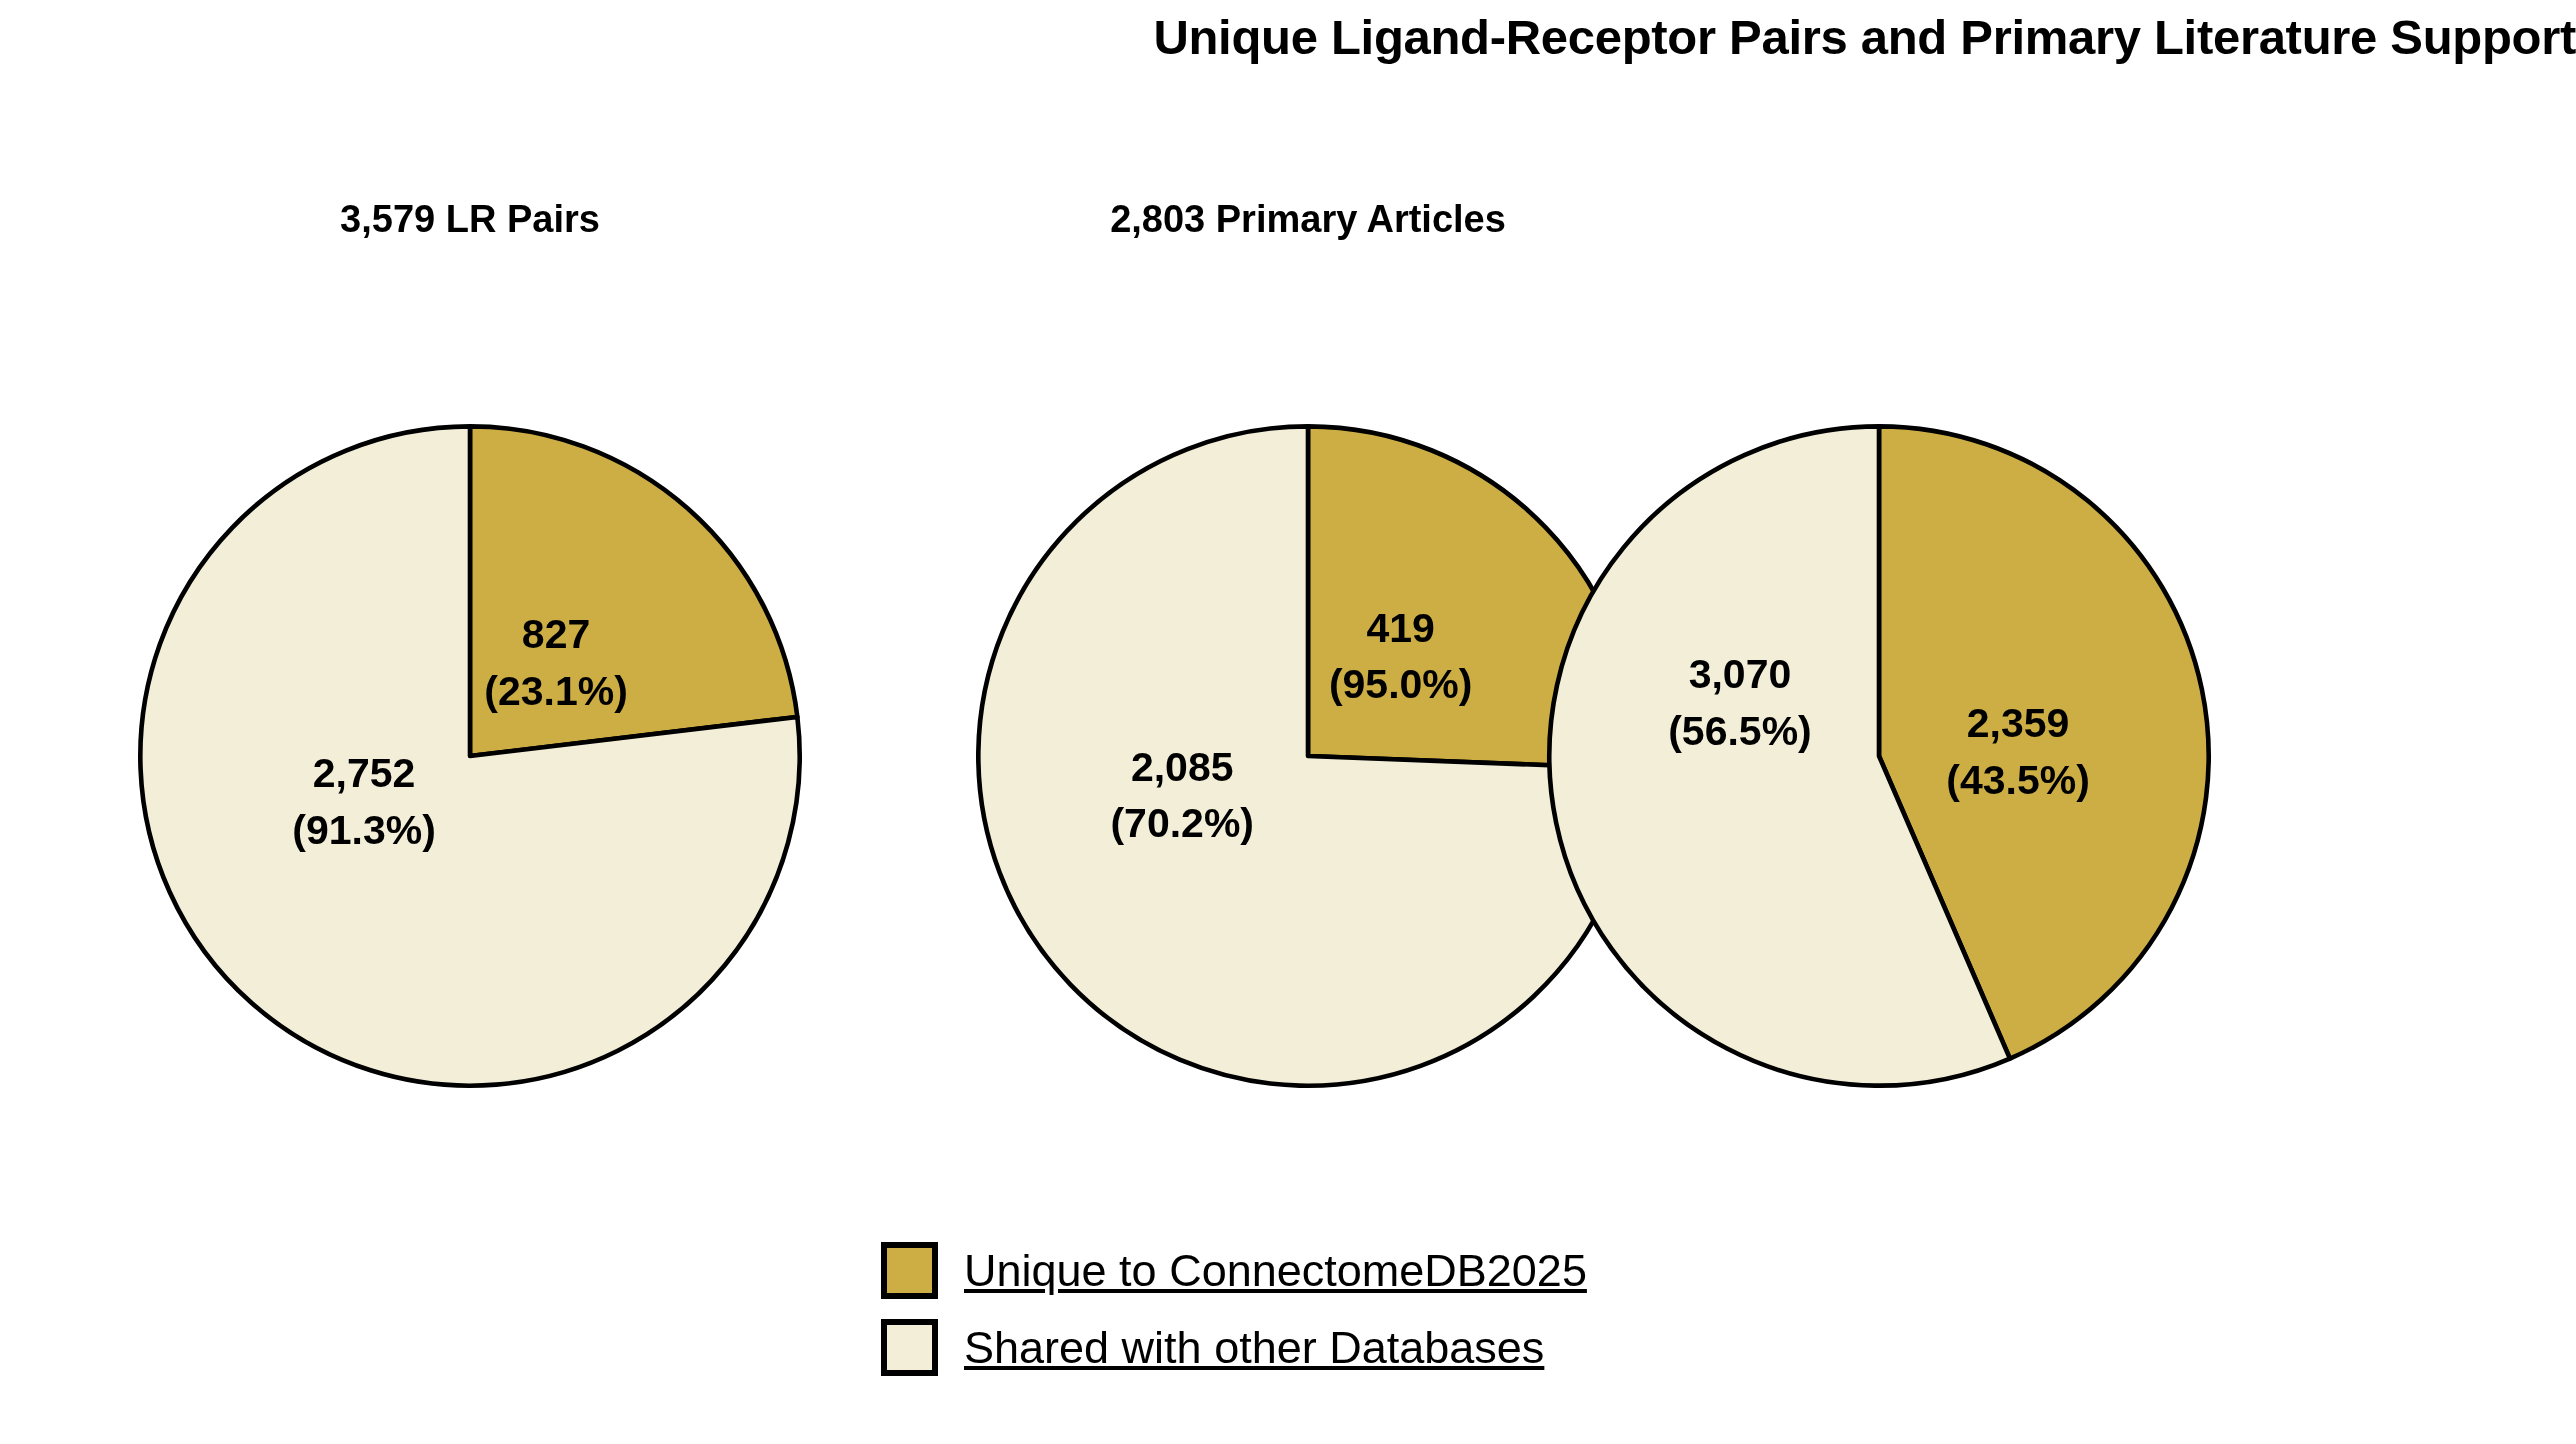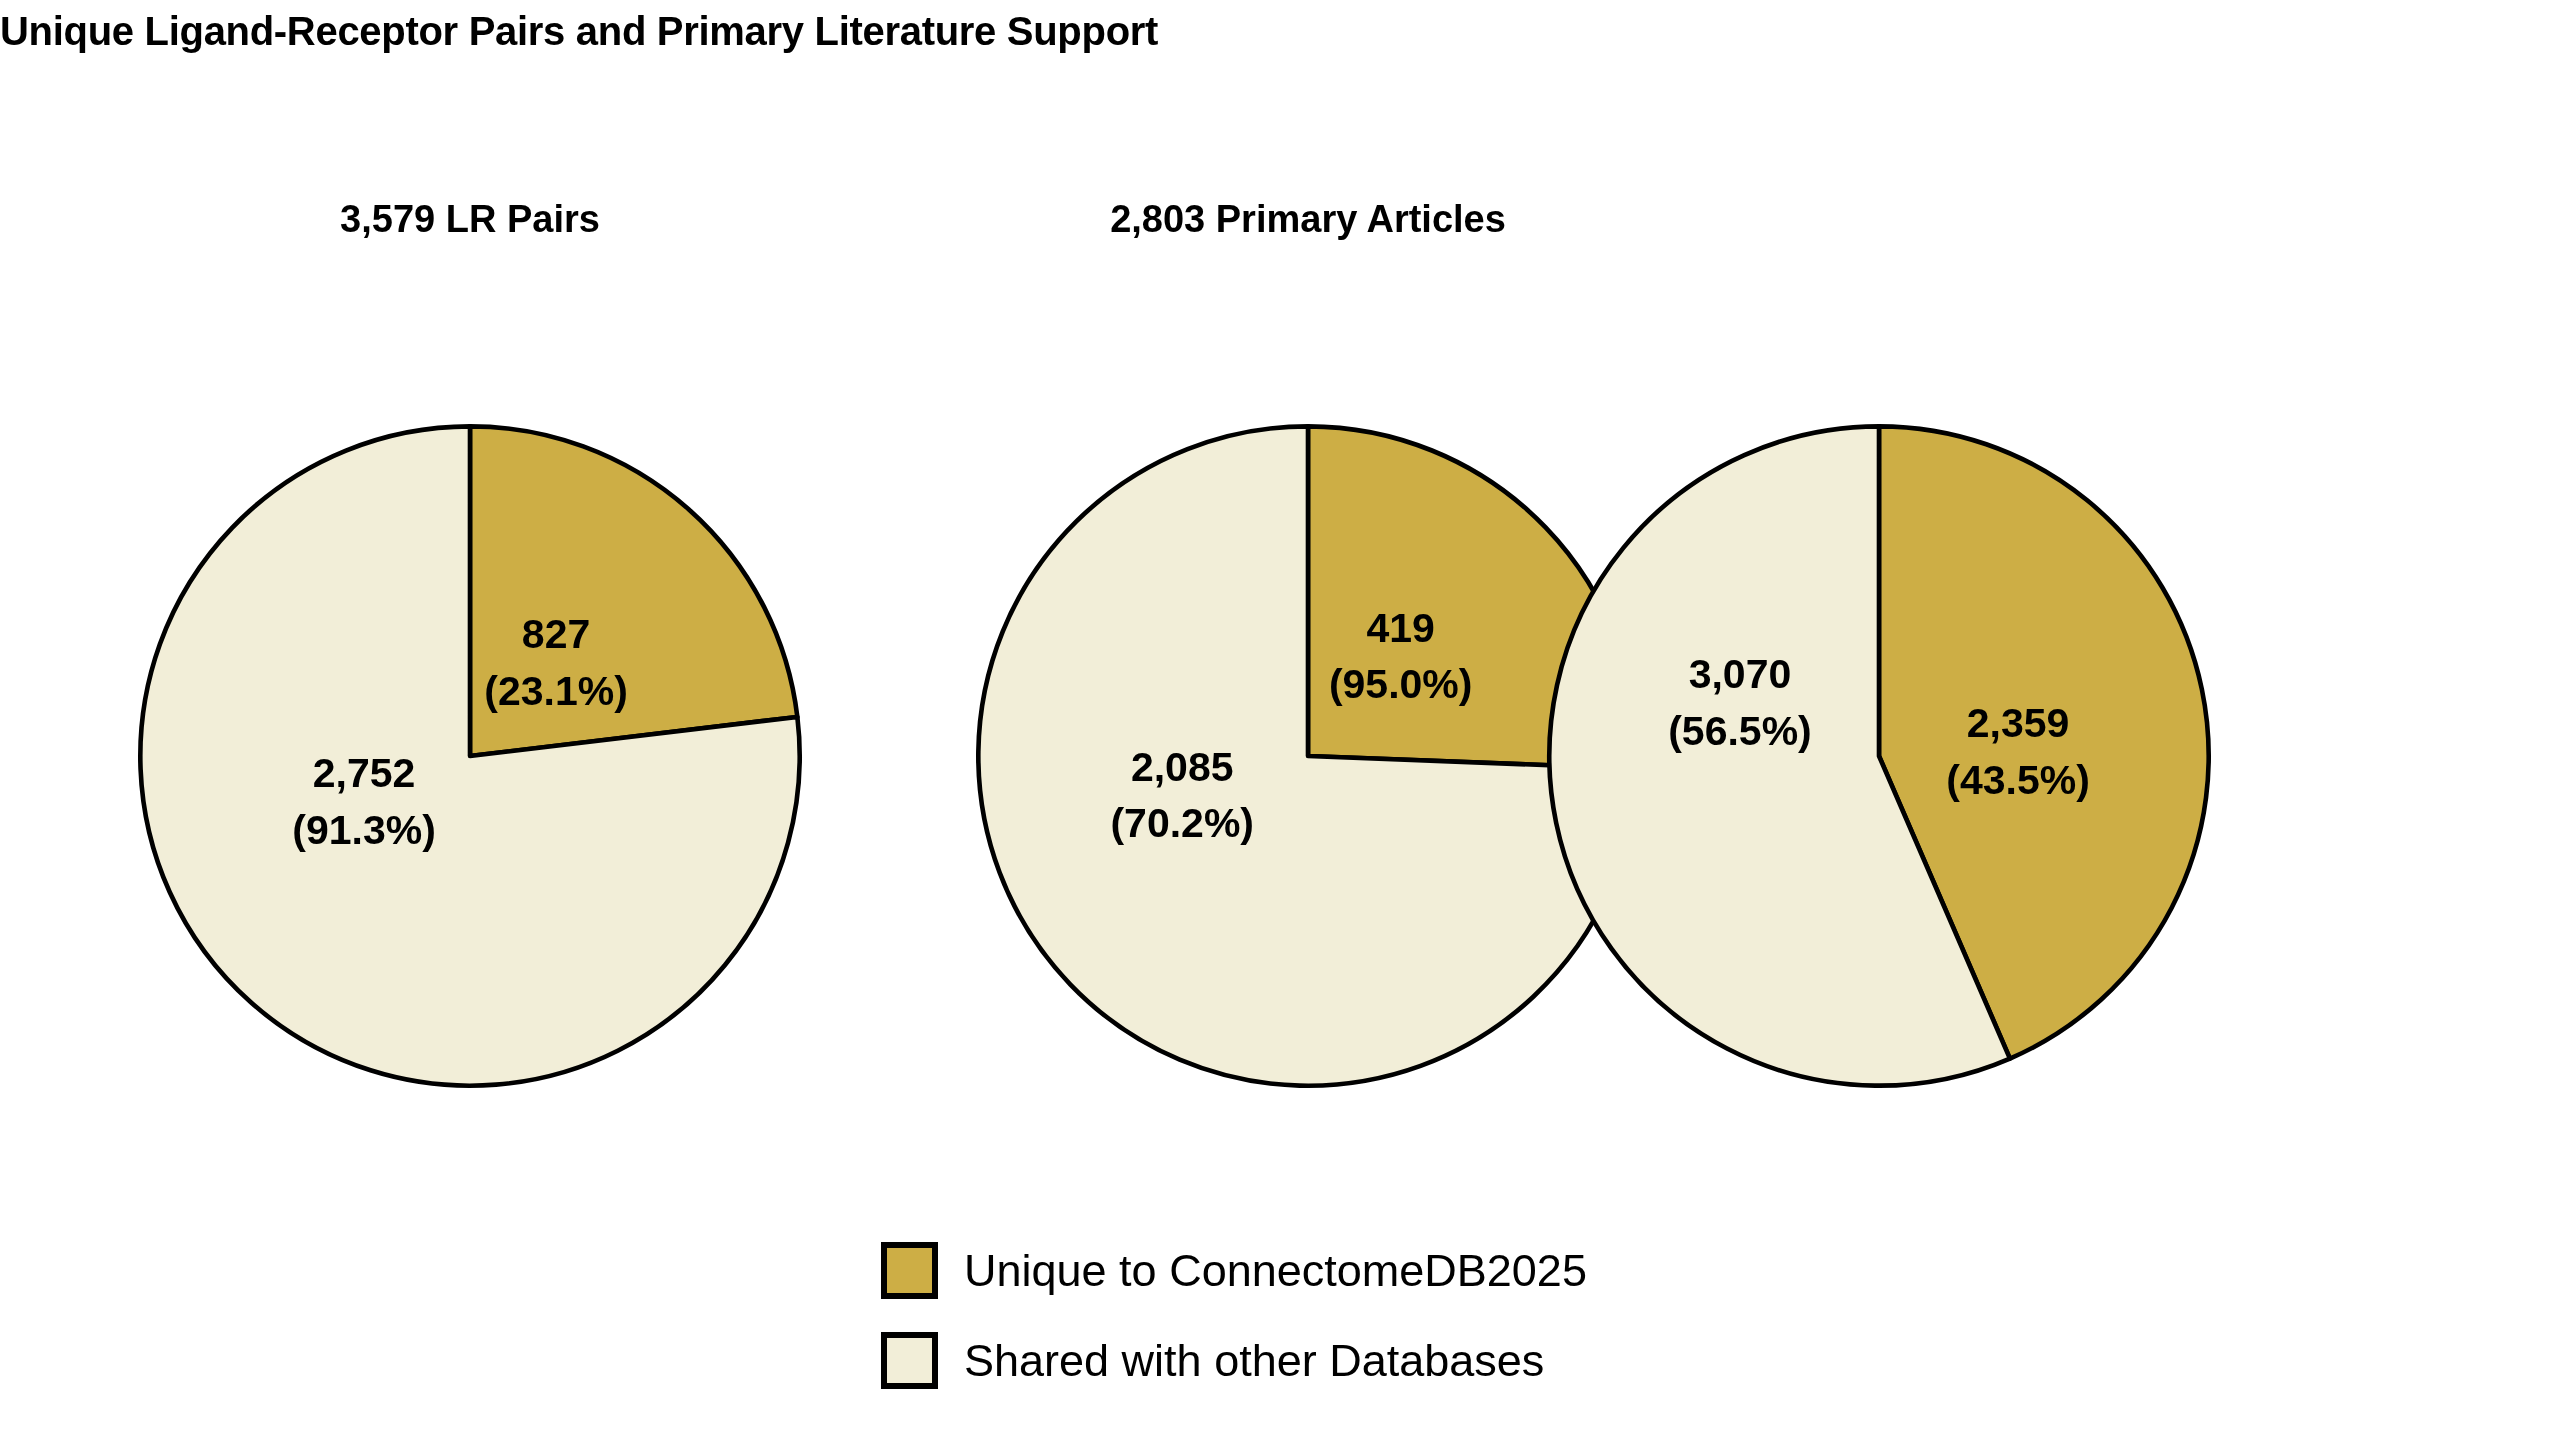--- a/index.html
+++ b/index.html
@@ -16,22 +16,22 @@
     width: 2576px;
     height: 1445px;
     background: #ffffff;
     overflow: hidden;
   }
   .fig-title {
     position: absolute;
     top: 9.2px;
     left: 0;
     width: 2576px;
-    text-align: left;
-    font-size: 40px;
+    text-align: right;
+    font-size: 49px;
     font-weight: bold;
     letter-spacing: -0.3px;
     color: #000000;
     white-space: nowrap;
   }
   .panel {
     position: absolute;
     top: 0;
     width: 838px;
     height: 1187px;
@@ -72,21 +72,22 @@
     transform: translate(-50%, -50%);
     pointer-events: none;
   }
   .slice-label .l2 { display: block; }
   .legend {
     position: absolute;
     left: 881px;
     top: 1235px;
     display: flex;
     flex-direction: column;
-    gap: 19px;
+    gap: 6px;
+    text-decoration: underline;
   }
   .legend-row {
     display: flex;
     align-items: center;
     height: 71px;
   }
   .legend-swatch {
     width: 57px;
     height: 57px;
     border: 6px solid #000000;

